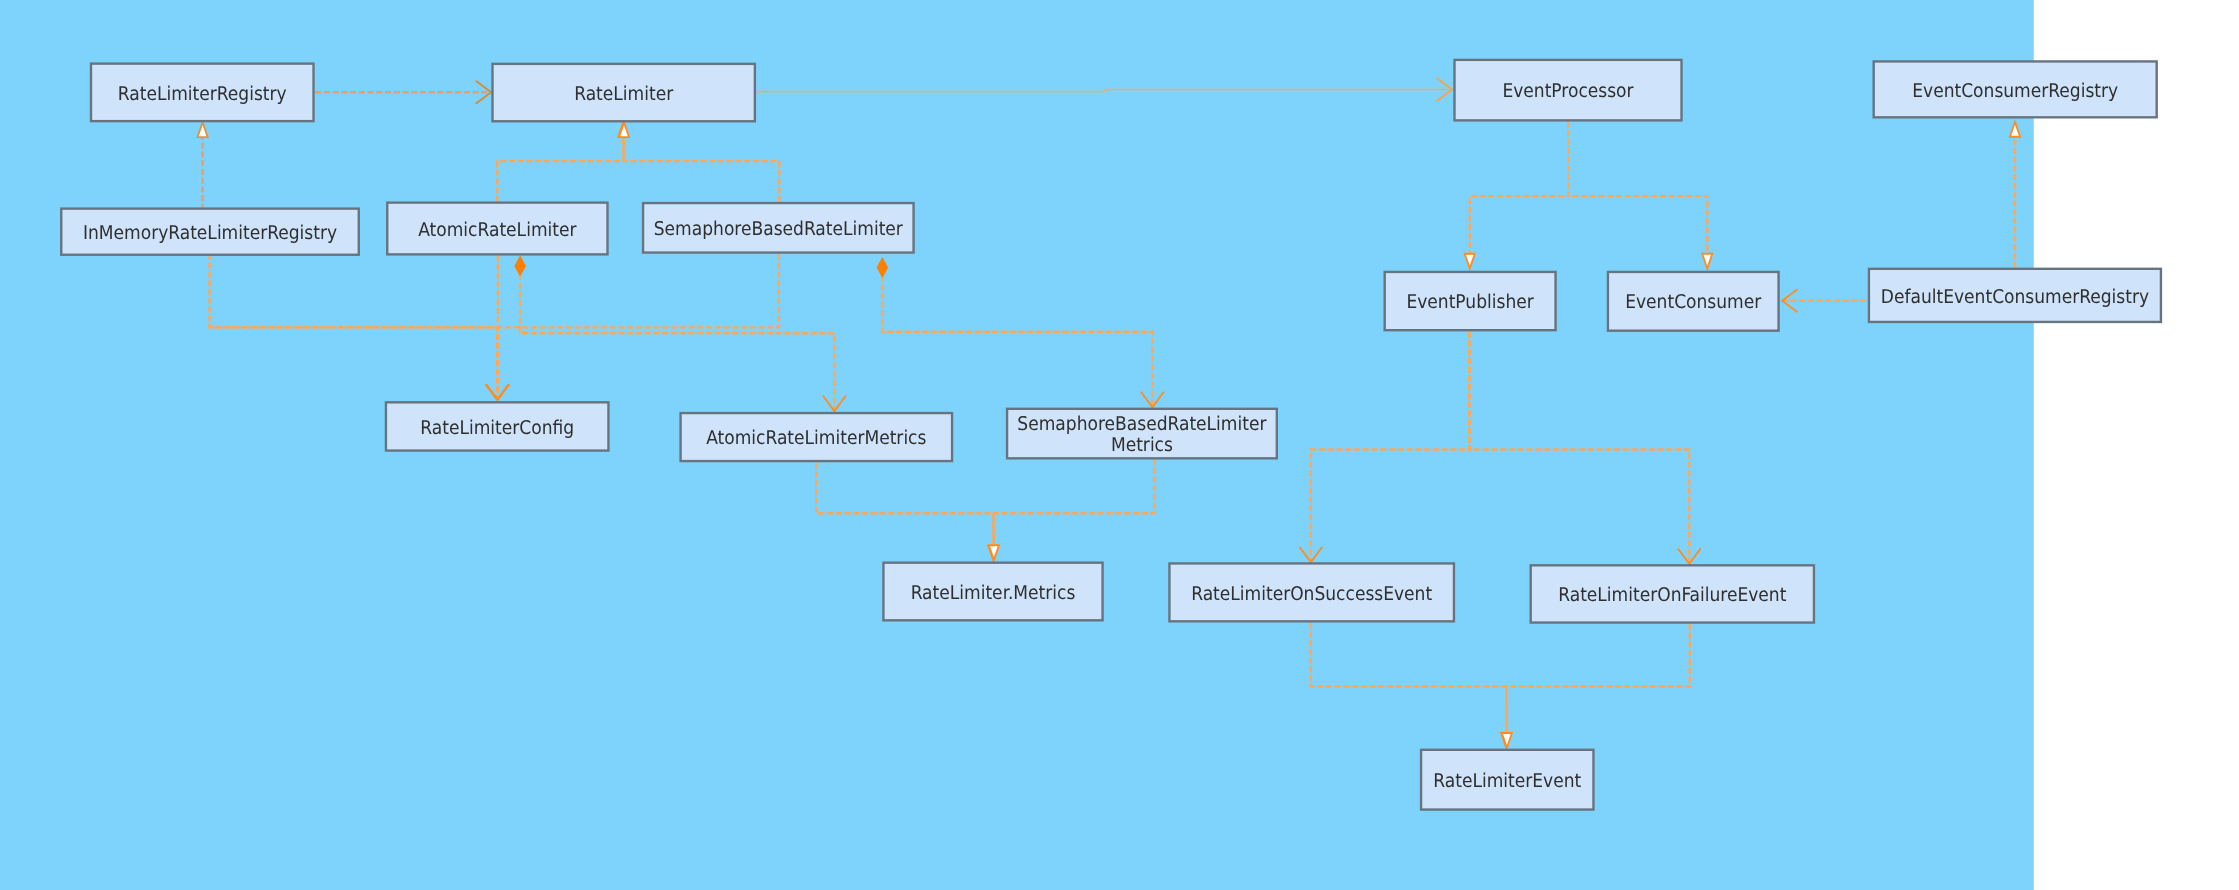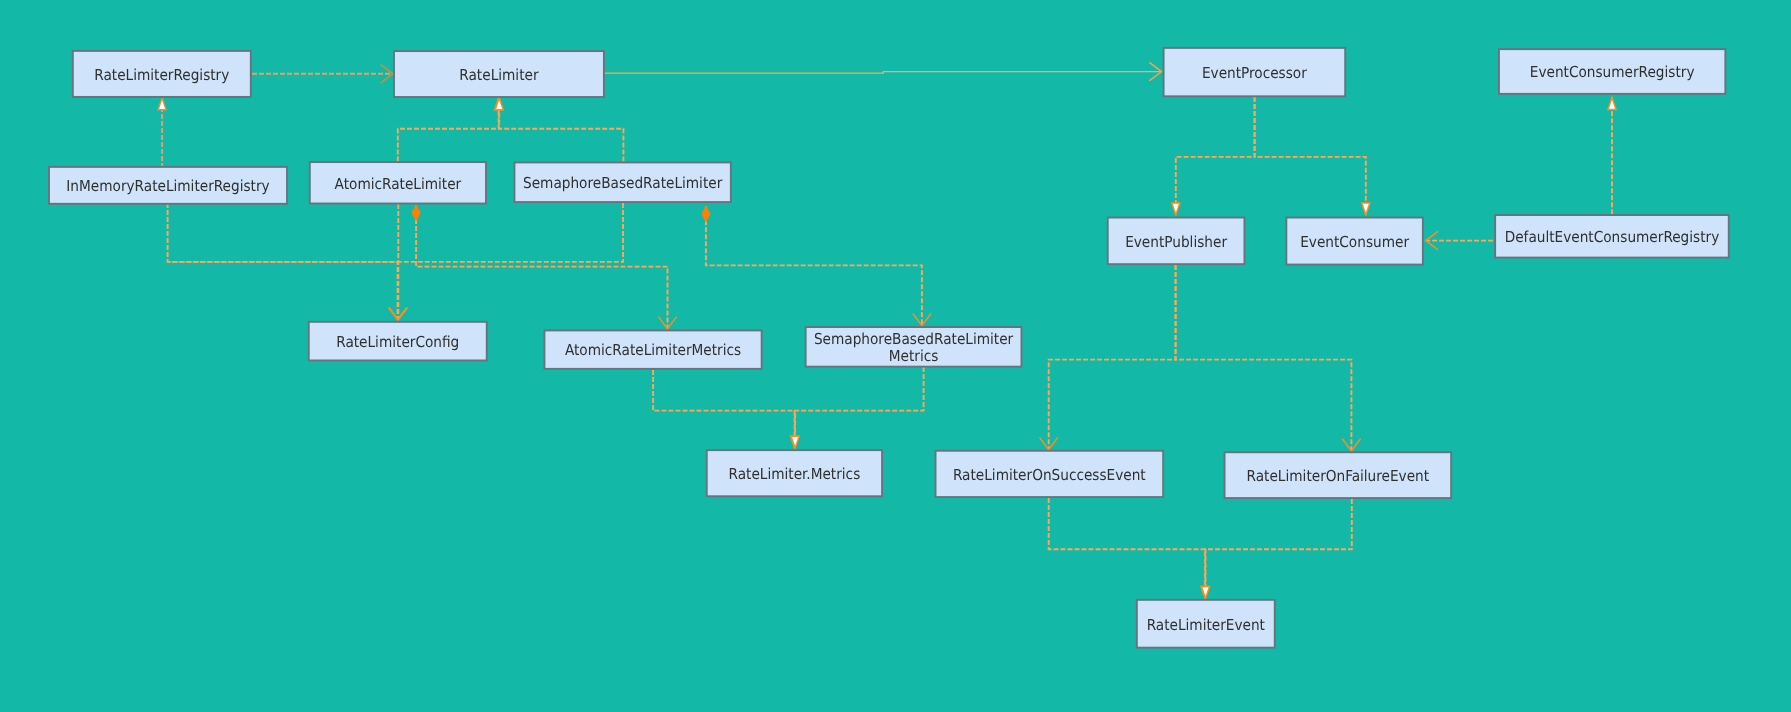--- a/index.html
+++ b/index.html
@@ -1,19 +1,19 @@
 <!DOCTYPE html>
 <html><head>
 <meta charset="utf-8">
 <title>UML Class Diagram</title>
 <style>
   html,body{margin:0;padding:0;background:#ffffff;}
   body{width:1791px;height:712px;overflow:hidden;
        font-family:"DejaVu Sans", sans-serif;}
-  #diagram{position:relative;width:1791px;height:712px;background:#14b8a6;
+  #diagram{position:relative;width:1627px;height:712px;background:#7dd3fc;
             -webkit-font-smoothing:antialiased;}
   svg text{ -webkit-font-smoothing:antialiased; text-rendering:geometricPrecision; }
   #diagram{ }
   .aa-normalizer{ mix-blend-mode:multiply; }
   svg#canvas{position:absolute;left:0;top:0;width:1791px;height:712px;}
   .node-label{font-family:"DejaVu Sans", sans-serif;font-stretch:condensed;
               font-size:15.2px;fill:#2f2f2f;
               text-anchor:middle;dominant-baseline:auto;}
 </style>
 </head>

